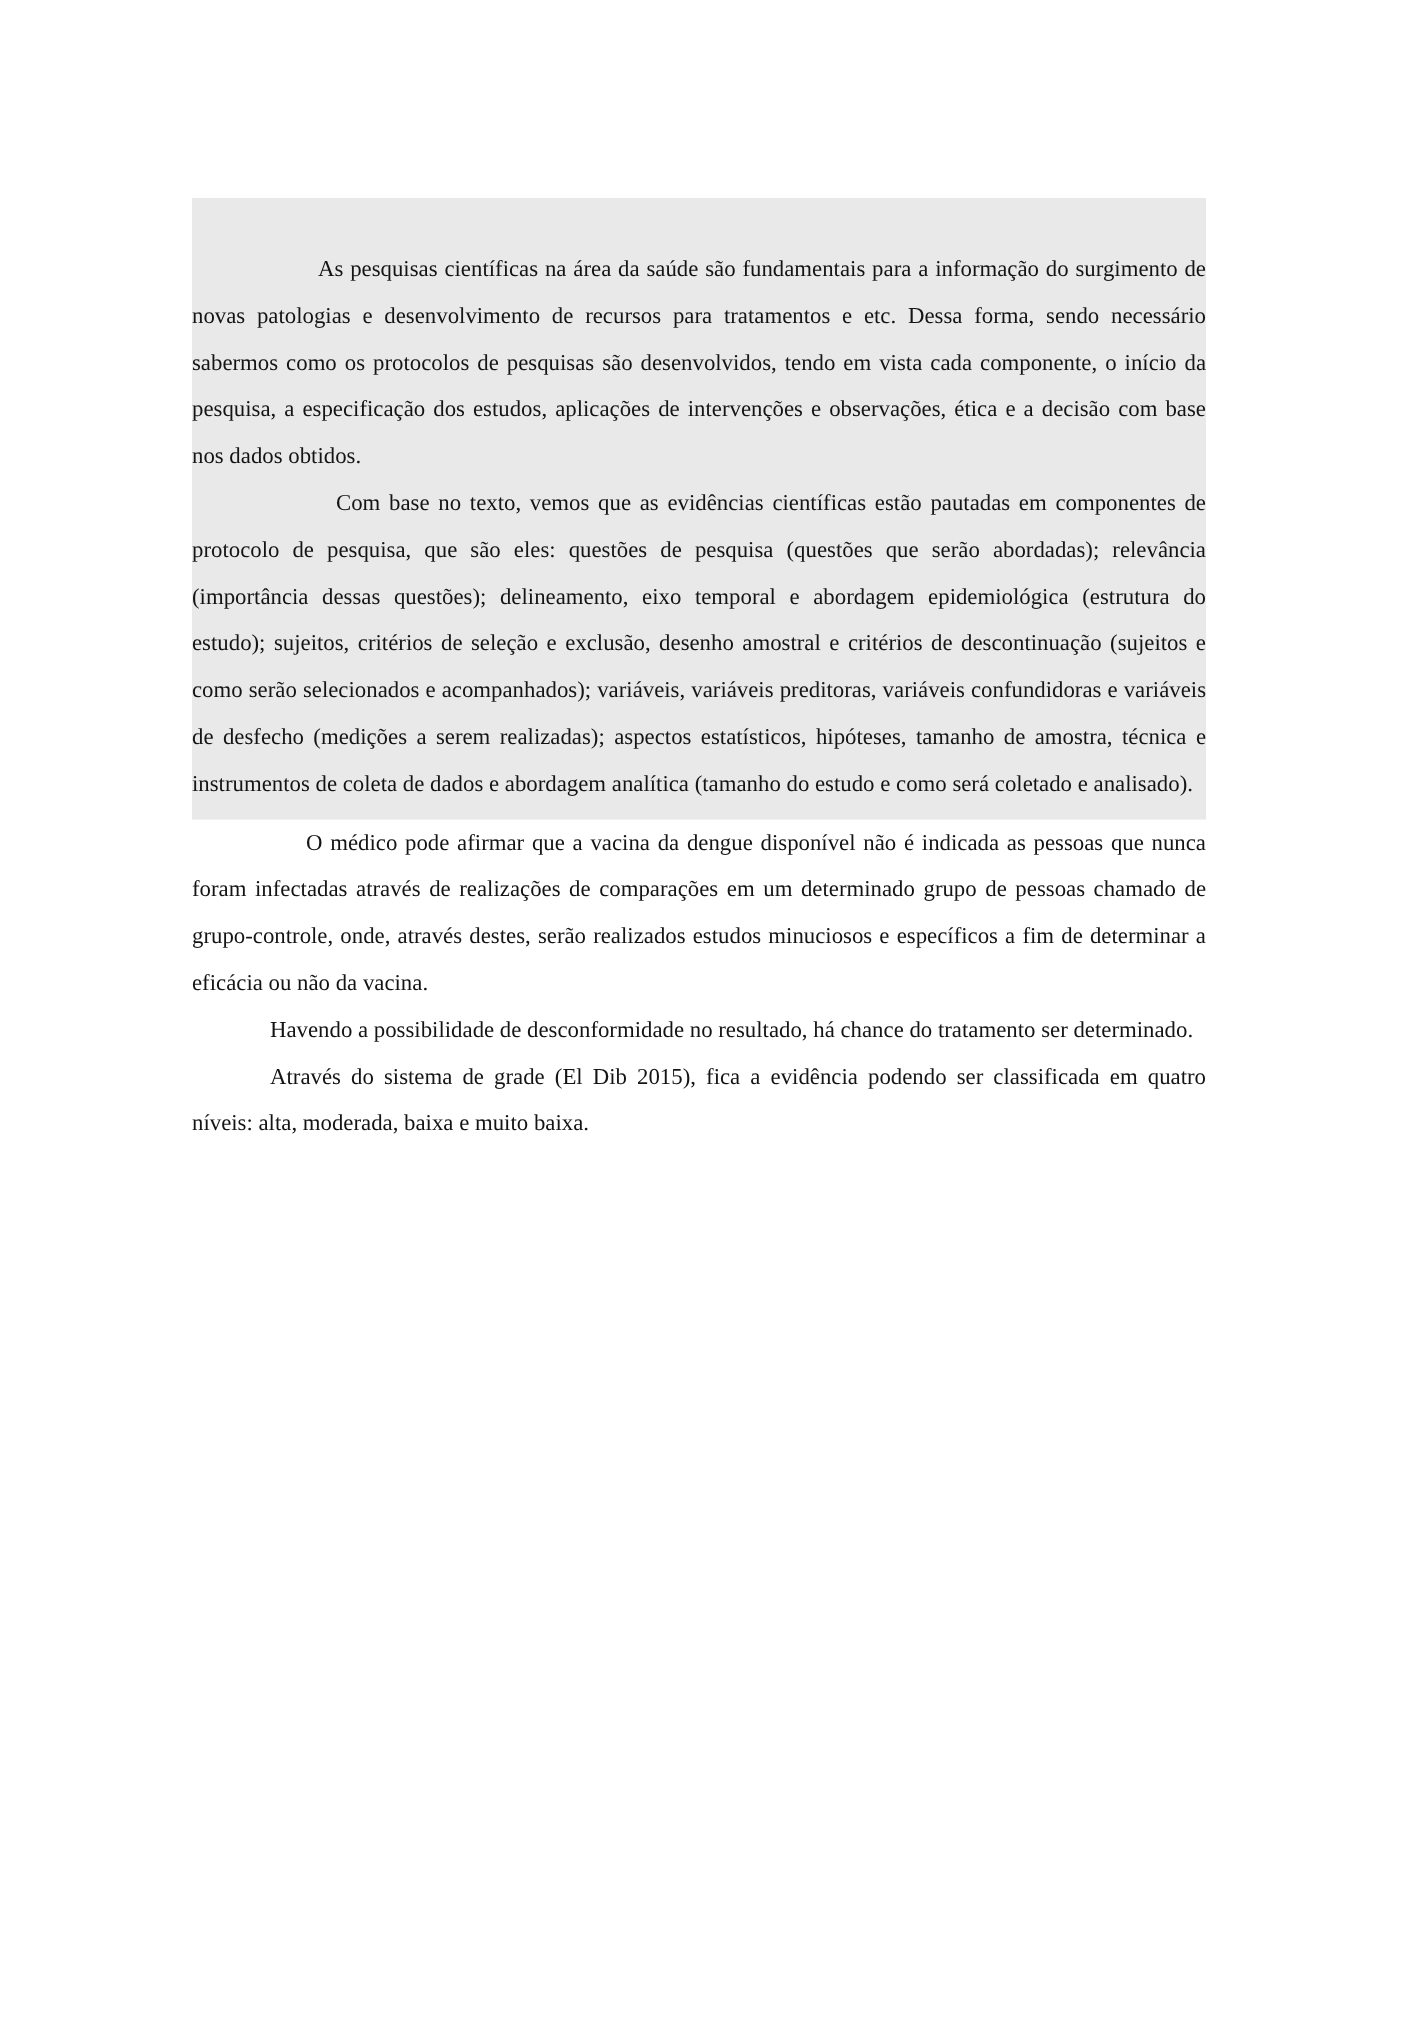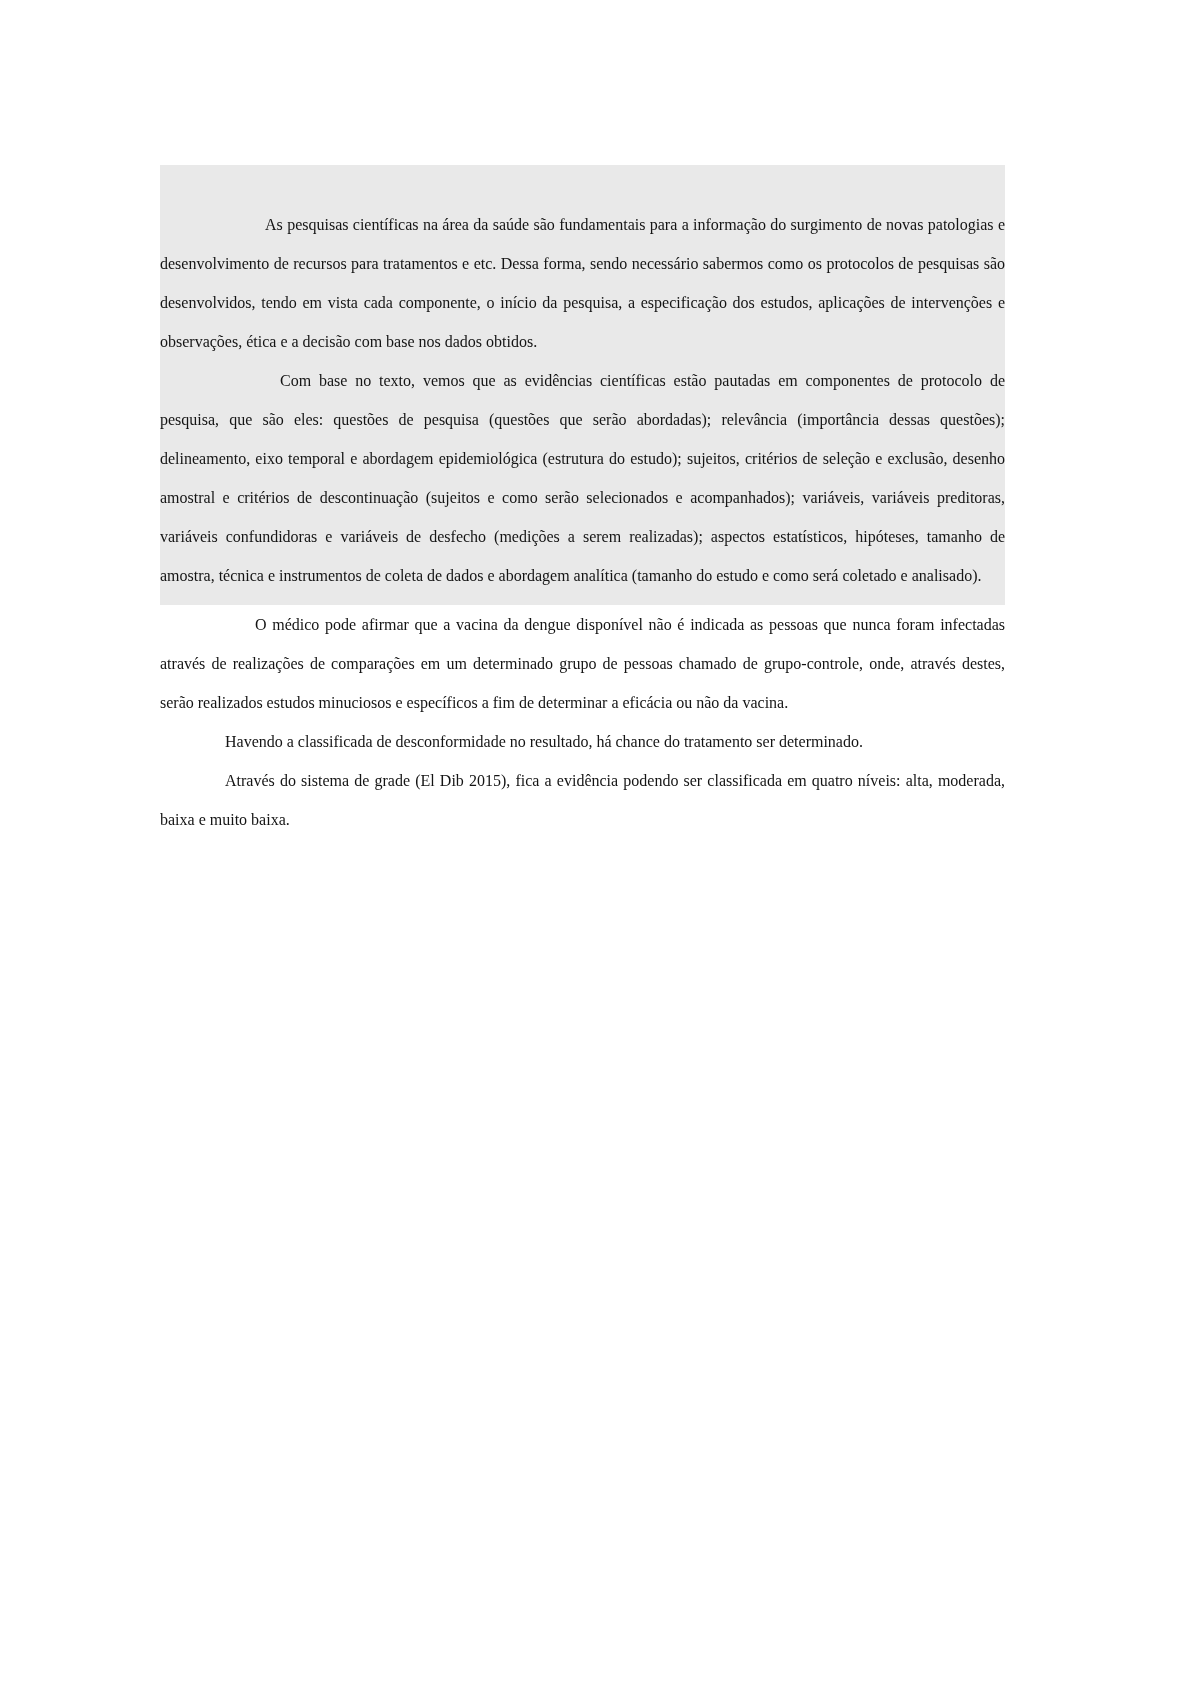--- a/index.html
+++ b/index.html
@@ -17,21 +17,21 @@
     overflow: hidden;
   }
   .content {
     position: absolute;
     left: 160px;
     top: 165px;
     width: 845px;
   }
   .content p {
     margin: 0;
-    font-size: 16px;
+    font-size: 19px;
     line-height: 39px;
     text-align: justify;
     text-justify: inter-word;
   }
   .highlight-block {
     background: #e9e9e9;
     padding: 40px 0 10px 0;
     margin: 0 0 0 0;
   }
   .para-1 { text-indent: 105px; }
@@ -46,18 +46,18 @@
 <div class="page">
   <div class="content">
 
     <div class="highlight-block">
       <p class="para-1">As pesquisas científicas na área da saúde são fundamentais para a informação do surgimento de novas patologias e desenvolvimento de recursos para tratamentos e etc. Dessa forma, sendo necessário sabermos como os protocolos de pesquisas são desenvolvidos, tendo em vista cada componente, o início da pesquisa, a especificação dos estudos, aplicações de intervenções e observações, ética e a decisão com base nos dados obtidos.</p>
       <p class="para-2">Com base no texto, vemos que as evidências científicas estão pautadas em componentes de protocolo de pesquisa, que são eles: questões de pesquisa (questões que serão abordadas); relevância (importância dessas questões); delineamento, eixo temporal e abordagem epidemiológica (estrutura do estudo); sujeitos, critérios de seleção e exclusão, desenho amostral e critérios de descontinuação (sujeitos e como serão selecionados e acompanhados); variáveis, variáveis preditoras, variáveis confundidoras e variáveis de desfecho (medições a serem realizadas); aspectos estatísticos, hipóteses, tamanho de amostra, técnica e instrumentos de coleta de dados e abordagem analítica (tamanho do estudo e como será coletado e analisado).</p>
     </div>
 
     <p class="para-3">O médico pode afirmar que a vacina da dengue disponível não é indicada as pessoas que nunca foram infectadas através de realizações de comparações em um determinado grupo de pessoas chamado de grupo-controle, onde, através destes, serão realizados estudos minuciosos e específicos a fim de determinar a eficácia ou não da vacina.</p>
 
-    <p class="para-4">Havendo a classificada de desconformidade no resultado, há chance do tratamento ser determinado.</p>
+    <p class="para-4">Havendo a possibilidade de desconformidade no resultado, há chance do tratamento ser determinado.</p>
 
     <p class="para-5">Através do sistema de grade (El Dib 2015), fica a evidência podendo ser classificada em quatro níveis: alta, moderada, baixa e muito baixa.</p>
 
   </div>
 </div>
 
 </body></html>

